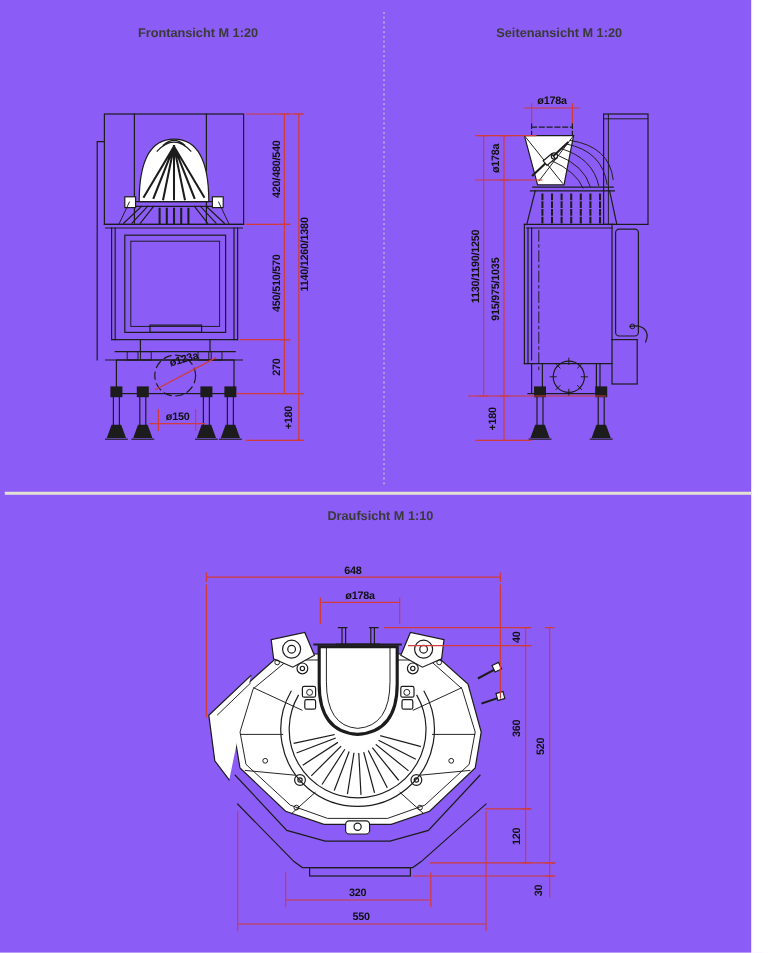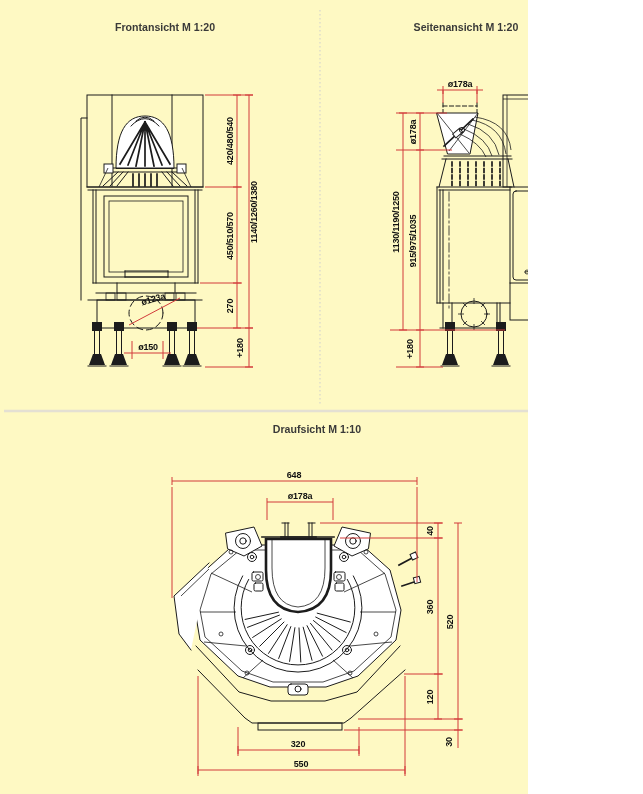--- a/index.html
+++ b/index.html
@@ -1,16 +1,16 @@
 <!DOCTYPE html>
 <html><head>
 <meta charset="utf-8">
 <style>
   html,body{margin:0;padding:0;background:#ffffff;}
-  .canvas{position:relative;width:528px;height:794px;background:#fef9c3;overflow:hidden;
+  .canvas{position:relative;width:626px;height:794px;background:#8b5cf6;overflow:hidden;
           font-family:"Liberation Sans",sans-serif;}
   svg{position:absolute;left:0;top:0;}
   
   .blk{stroke:#1c1c1c;fill:none;stroke-width:1;stroke-linecap:square;}
   .blkthin{stroke:#1c1c1c;fill:none;stroke-width:.8;}
   .blk2{stroke:#1c1c1c;fill:none;stroke-width:1.7;stroke-linecap:square;}
   .blk3{stroke:#1c1c1c;fill:none;stroke-width:2.6;stroke-linecap:butt;}
   .wfill{fill:#ffffff;}
   .bfill{fill:#1c1c1c;stroke:none;}
   .dash{stroke-dasharray:6 4;}

